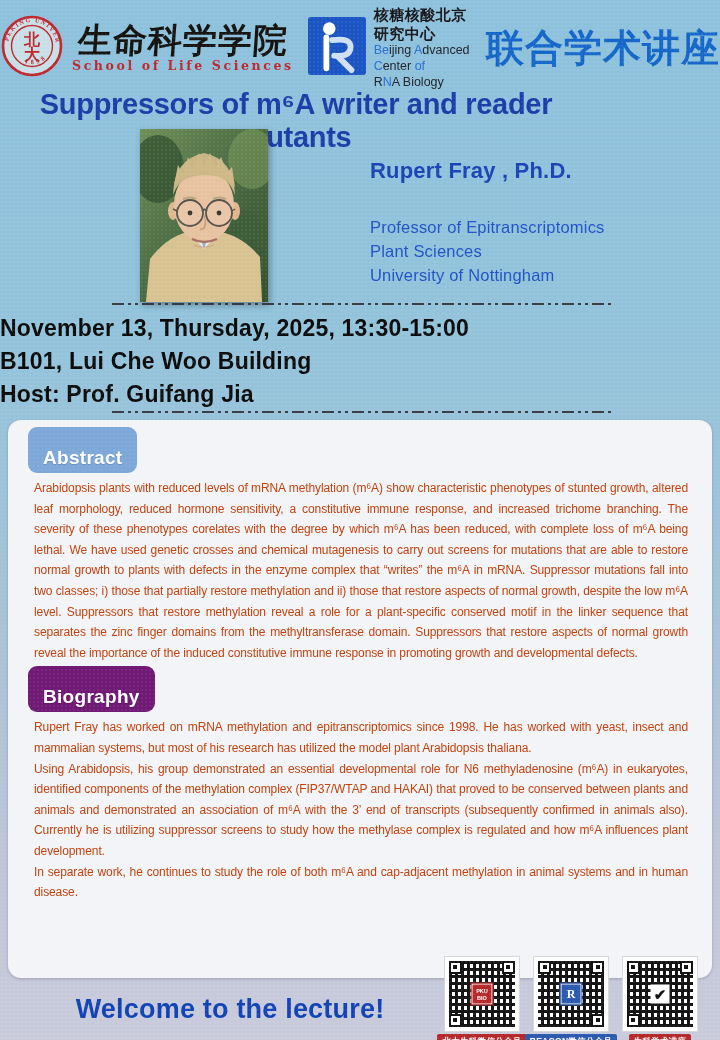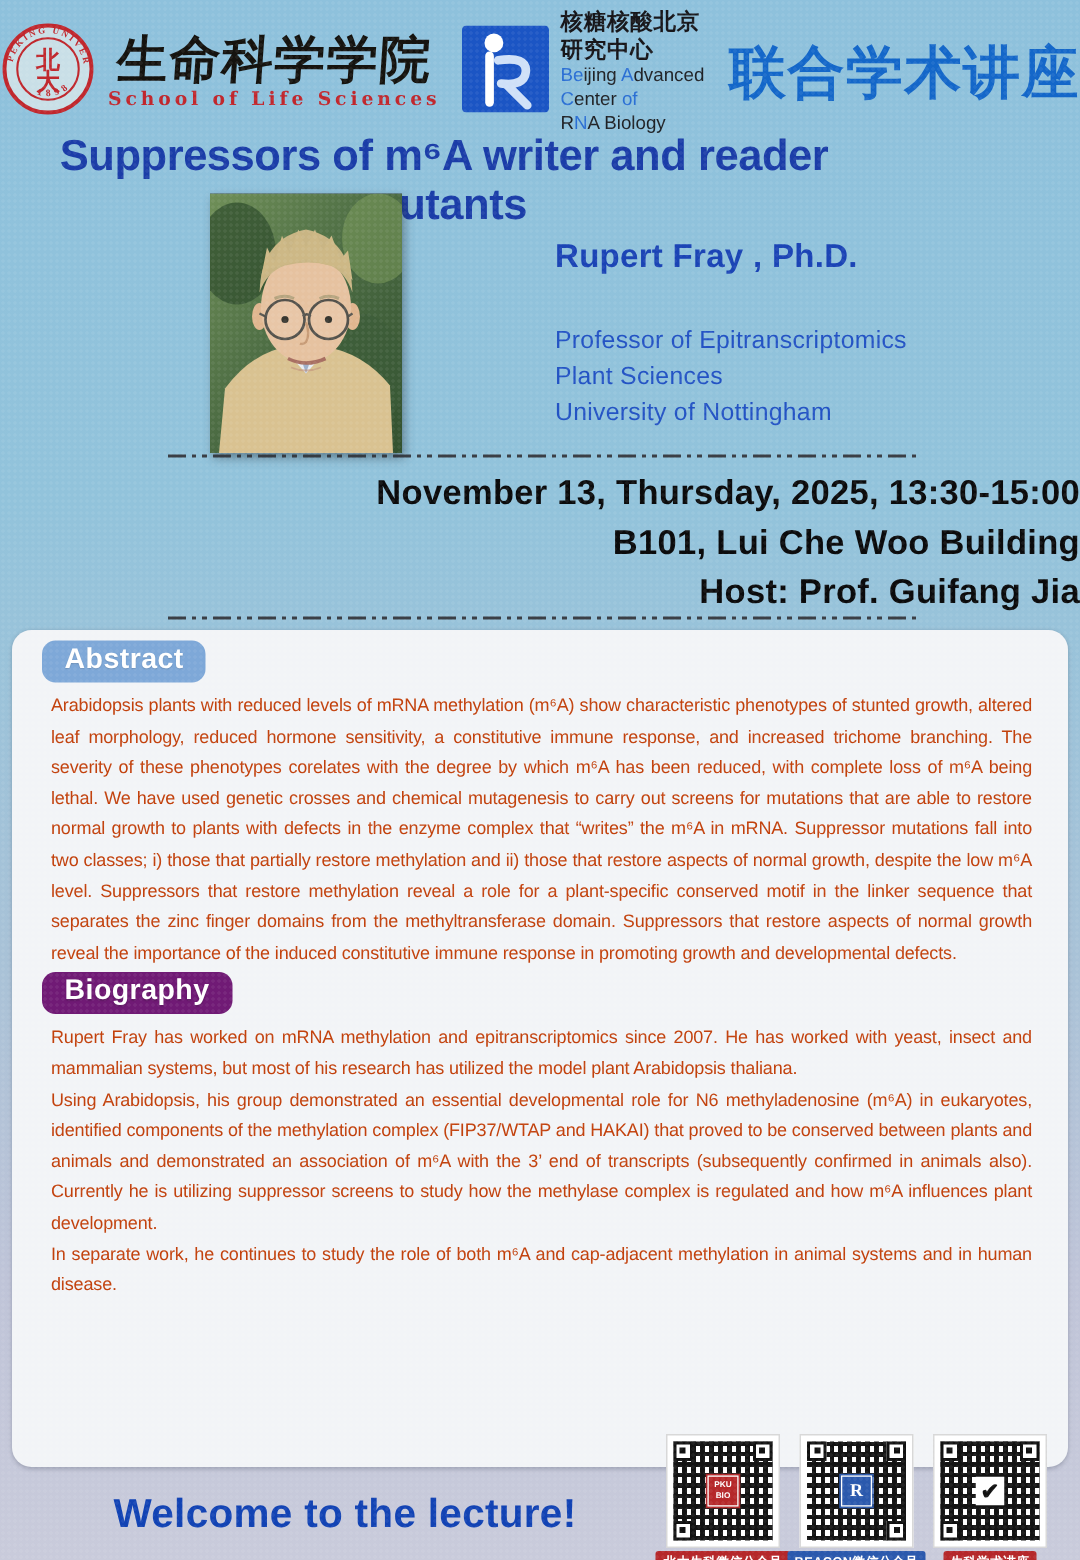--- a/index.html
+++ b/index.html
@@ -32,26 +32,26 @@
   .photo svg{display:block;}
   .speaker-info{position:absolute;left:370px;top:158px;z-index:2;}
   .speaker-name{font-size:22px;font-weight:bold;color:#1b44b5;letter-spacing:.2px;}
   .speaker-lines{margin-top:32px;font-size:16.5px;color:#2353c4;line-height:1.45;letter-spacing:.2px;}
   
   .dash-divider{position:absolute;left:112px;width:500px;height:2px;
     background:repeating-linear-gradient(90deg,#3b3f46 0 12px,transparent 12px 16px,#3b3f46 16px 19px,transparent 19px 23px,#3b3f46 23px 26px,transparent 26px 30px);}
   .div1{top:303px;}
   .div2{top:411px;}
   
-  .event-block{position:absolute;top:312px;left:0;width:720px;text-align:right;
+  .event-block{position:absolute;top:312px;left:0;width:720px;text-align:left;
     font-size:23px;font-weight:bold;color:#0b0b0c;line-height:33px;letter-spacing:.2px;}
   
   .card{position:absolute;left:8px;top:420px;width:704px;height:558px;background:#f2f4f7;
     border-radius:13px;box-shadow:0 1px 3px rgba(30,40,60,.25);z-index:2;overflow:hidden;}
-  .badge{display:inline-block;margin:7px 0 2px 20px;padding:2px 15px 4px;border-radius:9px;
+  .badge{display:inline-block;margin:7px 0 2px 20px;padding:20px 15px 4px;border-radius:9px;
     color:#fff;font-size:19px;font-weight:bold;letter-spacing:.3px;text-shadow:0 1px 1px rgba(0,0,0,.15);}
   .badge-abstract{background:#7ea8d8;}
   .badge-biography{background:#701a75;margin-top:3px;}
   .card p{margin:3px 24px 0 26px;font-size:12px;line-height:20.6px;color:#c2410c;
     text-align:justify;letter-spacing:-.1px;}
   .card p + p{margin-top:0;}
   
   .welcome{position:absolute;left:10px;top:994px;width:440px;text-align:center;z-index:3;
     font-size:27px;font-weight:bold;color:#1243b4;letter-spacing:.2px;}
   .qr-row{position:absolute;left:442px;top:956px;display:flex;gap:9px;z-index:4;}
@@ -180,21 +180,21 @@
     <div>B101, Lui Che Woo Building</div>
     <div>Host: Prof. Guifang Jia</div>
   </div>
 
   <div class="dash-divider div2"></div>
 
   <div class="card">
     <span class="badge badge-abstract">Abstract</span>
     <p>Arabidopsis plants with reduced levels of mRNA methylation (m⁶A) show characteristic phenotypes of stunted growth, altered leaf morphology, reduced hormone sensitivity, a constitutive immune response, and increased trichome branching. The severity of these phenotypes corelates with the degree by which m⁶A has been reduced, with complete loss of m⁶A being lethal. We have used genetic crosses and chemical mutagenesis to carry out screens for mutations that are able to restore normal growth to plants with defects in the enzyme complex that “writes” the m⁶A in mRNA. Suppressor mutations fall into two classes; i) those that partially restore methylation and ii) those that restore aspects of normal growth, despite the low m⁶A level. Suppressors that restore methylation reveal a role for a plant-specific conserved motif in the linker sequence that separates the zinc finger domains from the methyltransferase domain. Suppressors that restore aspects of normal growth reveal the importance of the induced constitutive immune response in promoting growth and developmental defects.</p>
     <span class="badge badge-biography">Biography</span>
-    <p>Rupert Fray has worked on mRNA methylation and epitranscriptomics since 2007. He has worked with yeast, insect and mammalian systems, but most of his research has utilized the model plant Arabidopsis thaliana.</p>
+    <p>Rupert Fray has worked on mRNA methylation and epitranscriptomics since 1998. He has worked with yeast, insect and mammalian systems, but most of his research has utilized the model plant Arabidopsis thaliana.</p>
     <p>Using Arabidopsis, his group demonstrated an essential developmental role for N6 methyladenosine (m⁶A) in eukaryotes, identified components of the methylation complex (FIP37/WTAP and HAKAI) that proved to be conserved between plants and animals and demonstrated an association of m⁶A with the 3’ end of transcripts (subsequently confirmed in animals also). Currently he is utilizing suppressor screens to study how the methylase complex is regulated and how m⁶A influences plant development.</p>
     <p>In separate work, he continues to study the role of both m⁶A and cap-adjacent methylation in animal systems and in human disease.</p>
   </div>
 
   <div class="welcome">Welcome to the lecture!</div>
 
   <div class="qr-row">
     <div class="qr-item">
       <div class="qr-box">
         <div class="qr-pattern">

